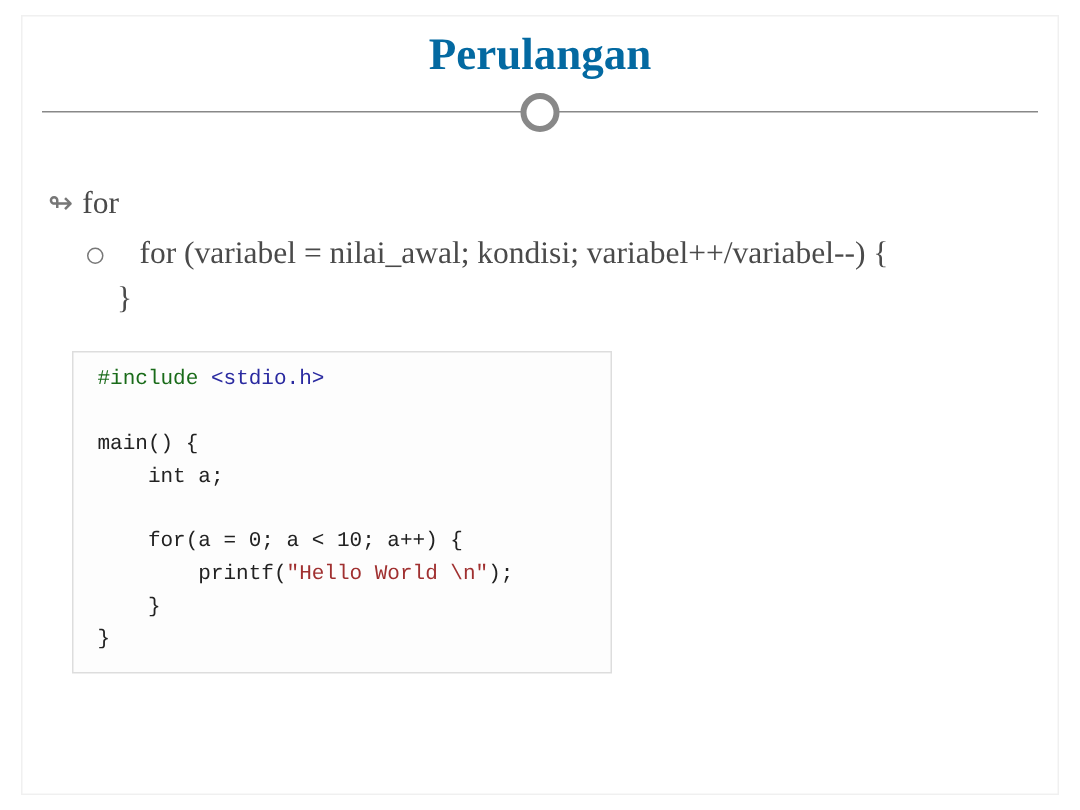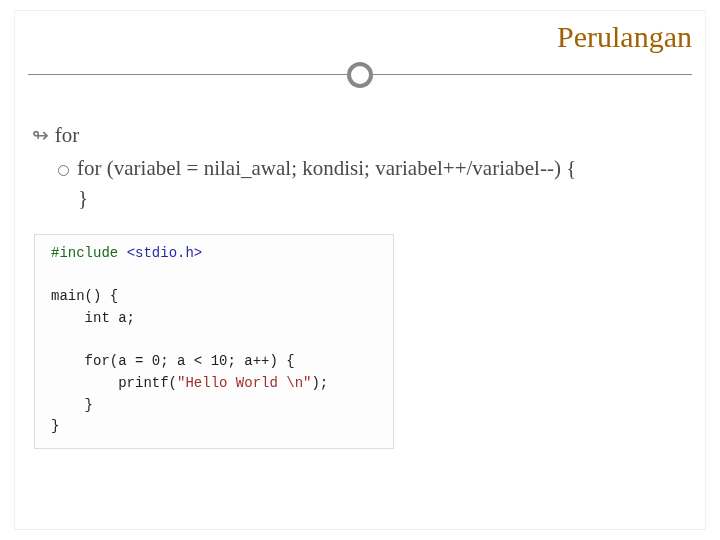--- a/index.html
+++ b/index.html
@@ -15,24 +15,24 @@
     width: 100%;
     height: 100%;
     padding: 18px 28px 18px 28px;
     position: relative;
   }
   .title-bar {
     position: relative;
     height: 72px;
   }
   .title {
-    text-align: right;
+    text-align: center;
     font-size: 30px;
-    color: #a16207;
-    font-weight: normal;
+    color: #0369a1;
+    font-weight: bold;
     padding-top: 2px;
   }
   .title-line {
     position: absolute;
     left: 0;
     right: 0;
     top: 56px;
     height: 1px;
     background: #888;
   }
@@ -61,41 +61,41 @@
     margin-bottom: 6px;
   }
   .bullet-l1 .icon {
     font-size: 20px;
     color: #777;
     flex-shrink: 0;
   }
   .bullet-l2 {
     display: flex;
     align-items: baseline;
-    gap: 8px;
+    gap: 24px;
     margin-left: 26px;
     margin-bottom: 2px;
   }
   .bullet-l2 .icon {
     flex-shrink: 0;
     display: inline-block;
     width: 11px;
     height: 11px;
     border: 1.6px solid #777;
     border-radius: 50%;
     position: relative;
     top: 1px;
   }
   .sub-indent {
     margin-left: 62px;
     margin-bottom: 2px;
   }
   .code-block {
     margin-top: 22px;
-    margin-left: 2px;
+    margin-left: 16px;
     width: 360px;
     background: #fdfdfd;
     border: 1px solid #ddd;
     font-family: Consolas, 'Courier New', monospace;
     font-size: 14px;
     color: #222;
     padding: 8px 10px 10px 16px;
     line-height: 1.55;
     white-space: pre;
   }

